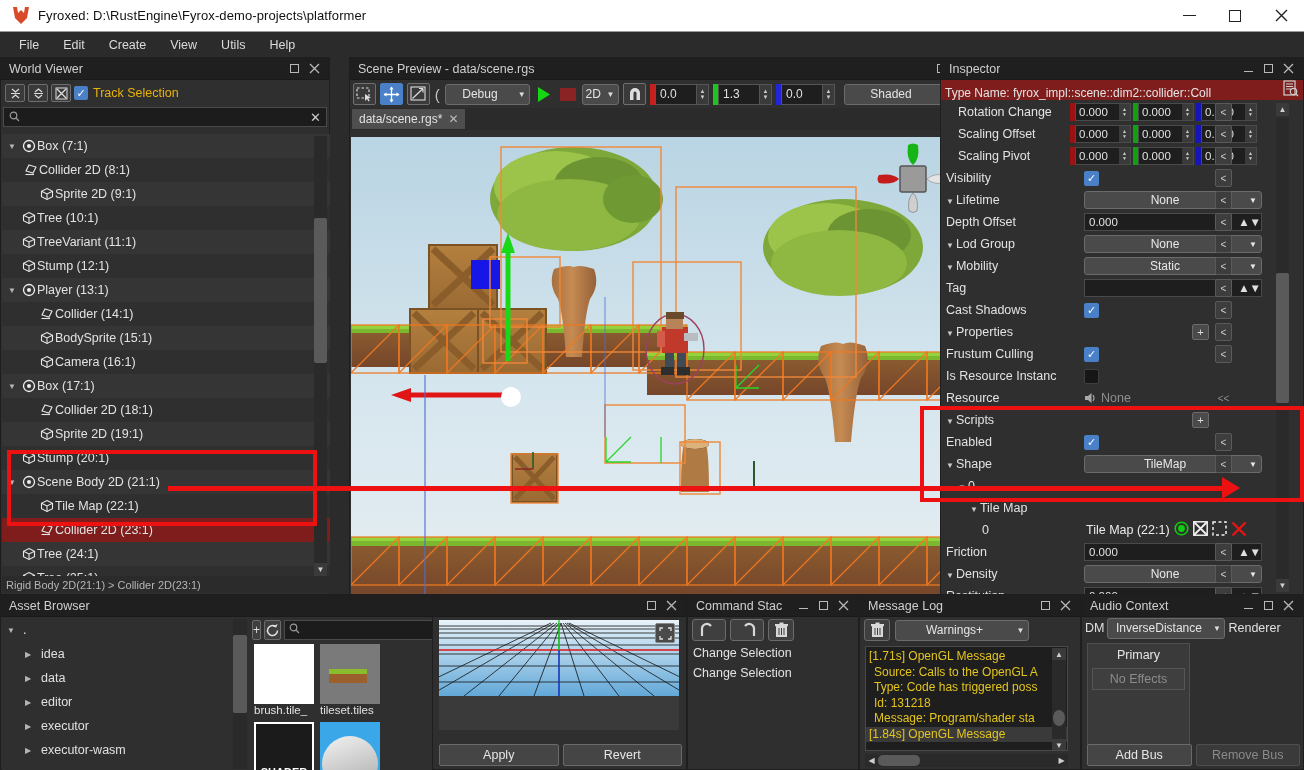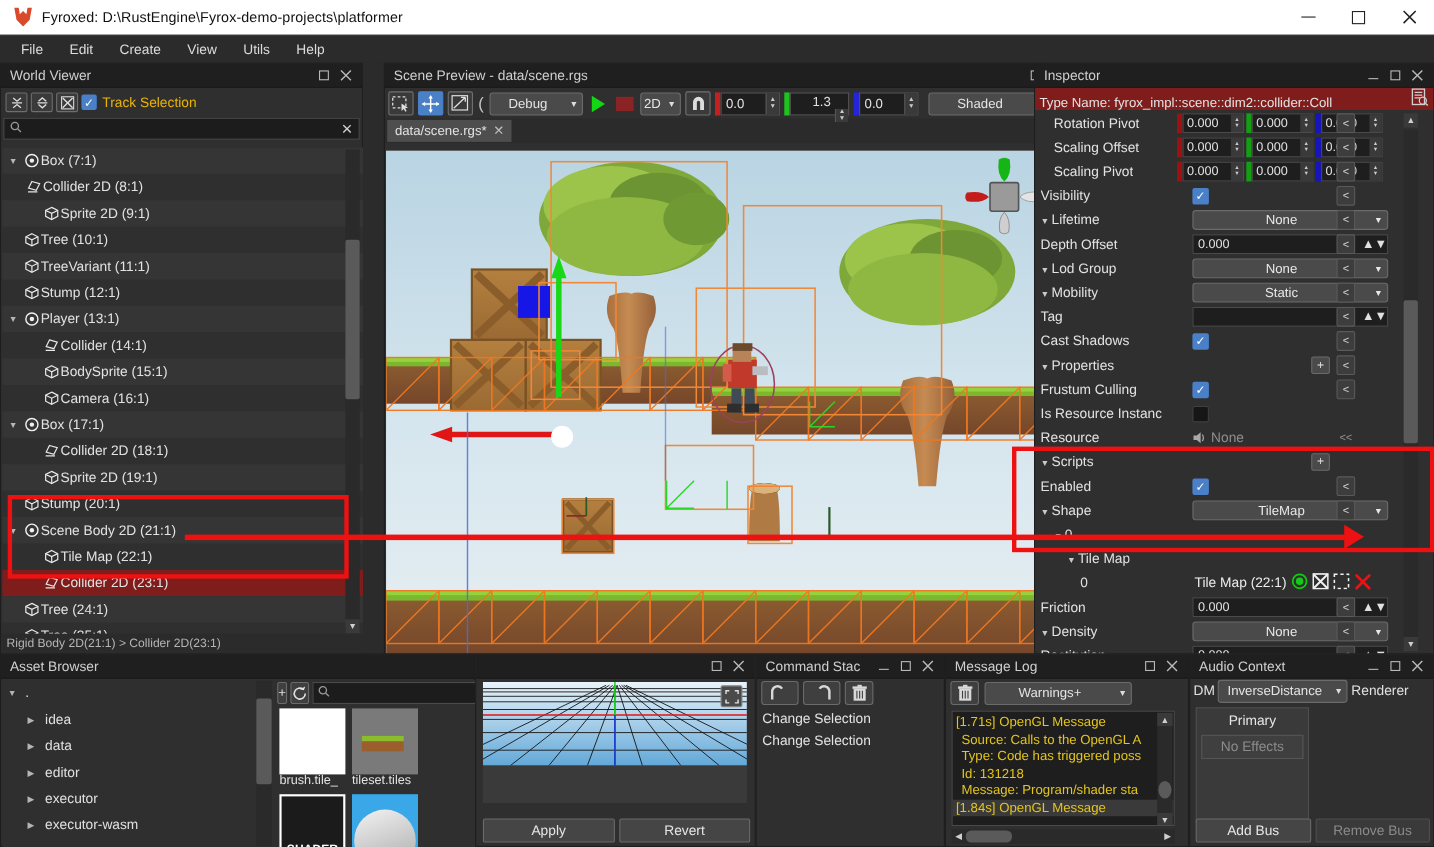--- a/index.html
+++ b/index.html
@@ -519,21 +519,21 @@
         <div class="numfield" style="width:54px;">
           <span>0.0</span>
           <span class="sp">
               <span>▲</span>
               <span>▼</span>
             </span>
         </div>
       </div>
       <div style="display:flex;align-items:center;">
         <div class="cbar" style="background:#1ec41e;"></div>
-        <div class="numfield" style="width:54px;flex-direction:column;">
+        <div class="numfield" style="width:54px;">
           <span>1.3</span>
           <span class="sp">
               <span>▲</span>
               <span>▼</span>
             </span>
         </div>
       </div>
       <div style="display:flex;align-items:center;">
         <div class="cbar" style="background:#2424d8;"></div>
         <div class="numfield" style="width:54px;">
@@ -768,21 +768,21 @@
             <rect x="2" y="1" width="11" height="14" fill="none" stroke="#d0d0d0" stroke-width="1.2"></rect>
             <path d="M4 4 H11 M4 6.5 H11 M4 9 H9" stroke="#d0d0d0" stroke-width="1"></path>
             <circle cx="11.5" cy="11.5" r="3.2" fill="none" stroke="#d0d0d0" stroke-width="1.2"></circle>
             <path d="M13.8 13.8 L16 16" stroke="#d0d0d0" stroke-width="1.3"></path>
           </svg>
       </span>
     </div>
 
     <div class="insp-body" id="inspRows">
         <div class="irow" style="position: relative;">
-          <span class="ilabel ind1">Rotation Pivot</span>
+          <span class="ilabel ind1">Rotation Change</span>
           <span class="ival" style="left: 128px;">
             <span class="vec3">
               <span class="vseg">
                 <span style="width:5px;height:18px;background:#9c1111;display:block;"></span>
                 <span class="vnum">0.000<span class="sp2">
                     <span>▲</span>
                     <span>▼</span>
                   </span></span>
               </span>
               <span class="vseg">

